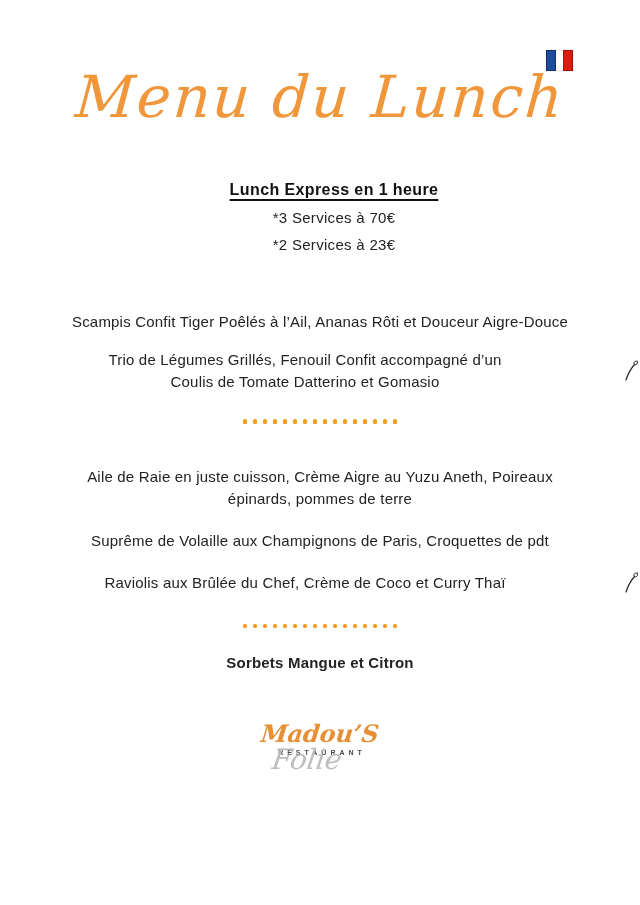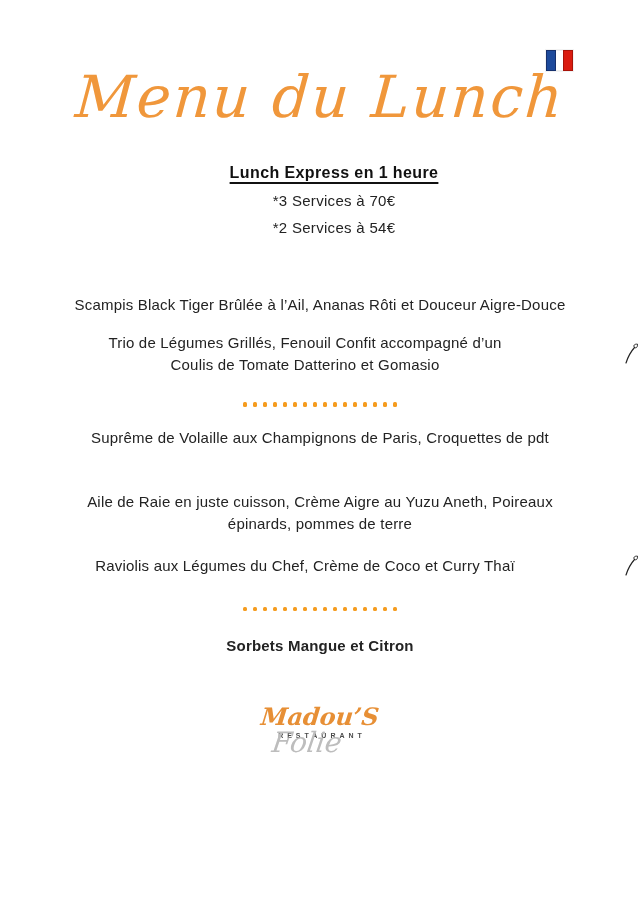--- a/index.html
+++ b/index.html
@@ -35,21 +35,21 @@
     font-family: "DejaVu Serif", serif;
     font-style: italic;
     font-weight: 400;
     font-size: 58px;
     line-height: 1.9;
     letter-spacing: 2px;
     color: #f0973b;
     transform: skewX(-4deg);
   }
   
-  .express { margin-top: 12px; text-align: center; padding-left: 28px; }
+  .express { margin-top: 29px; text-align: center; padding-left: 28px; }
   .express-heading {
     font-size: 16px;
     font-weight: bold;
     letter-spacing: 0.4px;
     text-decoration: underline;
     text-underline-offset: 4px;
     text-decoration-thickness: 1.5px;
     color: #111111;
   }
   .express-option {
@@ -141,25 +141,25 @@
     <span class="stripe blue"></span>
     <span class="stripe white"></span>
     <span class="stripe red"></span>
   </div>
 
   <h1 class="title">Menu du Lunch</h1>
 
   <div class="express">
     <div class="express-heading">Lunch Express en 1 heure</div>
     <div class="express-option">*3 Services à 70€</div>
-    <div class="express-option">*2 Services à 54€</div>
+    <div class="express-option">*2 Services à 23€</div>
   </div>
 
   <div class="starters">
-    <p class="item w520">Scampis Black Tiger Brûlée à l’Ail, Ananas Rôti et Douceur Aigre-Douce</p>
+    <p class="item w520">Scampis Confit Tiger Poêlés à l’Ail, Ananas Rôti et Douceur Aigre-Douce</p>
     <div class="veggie-row gap16">
       <p class="item w430">Trio de Légumes Grillés, Fenouil Confit accompagné d’un Coulis de Tomate Datterino et Gomasio</p>
       <span class="leaf">
         <svg width="20" height="22" viewBox="0 0 20 22" fill="none" xmlns="http://www.w3.org/2000/svg">
           <path d="M6 20 C8 13.5, 10.5 9, 14.5 4.5" stroke="#232323" stroke-width="1.2" stroke-linecap="round" fill="none"></path>
           <path d="M14.5 4.5 C13 2.5, 14.5 0.8, 17.5 1.2 C17.6 4.2, 16.4 5.4, 14.5 4.5 Z" stroke="#232323" stroke-width="1" fill="none"></path>
         </svg>
       </span>
     </div>
   </div>
@@ -177,24 +177,24 @@
       <span class="dot"></span>
       <span class="dot"></span>
       <span class="dot"></span>
       <span class="dot"></span>
       <span class="dot"></span>
       <span class="dot"></span>
       <span class="dot"></span>
     </div>
 
   <div>
+    <p class="item w520 after-divider1">Aile de Raie en juste cuisson, Crème Aigre au Yuzu Aneth, Poireaux épinards, pommes de terre</p>
     <p class="item gap20">Suprême de Volaille aux Champignons de Paris, Croquettes de pdt</p>
-    <p class="item w520 after-divider1">Aile de Raie en juste cuisson, Crème Aigre au Yuzu Aneth, Poireaux épinards, pommes de terre</p>
     <div class="veggie-row gap20">
-      <p class="item">Raviolis aux Légumes du Chef, Crème de Coco et Curry Thaï</p>
+      <p class="item">Raviolis aux Brûlée du Chef, Crème de Coco et Curry Thaï</p>
       <span class="leaf">
         <svg width="20" height="22" viewBox="0 0 20 22" fill="none" xmlns="http://www.w3.org/2000/svg">
           <path d="M6 20 C8 13.5, 10.5 9, 14.5 4.5" stroke="#232323" stroke-width="1.2" stroke-linecap="round" fill="none"></path>
           <path d="M14.5 4.5 C13 2.5, 14.5 0.8, 17.5 1.2 C17.6 4.2, 16.4 5.4, 14.5 4.5 Z" stroke="#232323" stroke-width="1" fill="none"></path>
         </svg>
       </span>
     </div>
   </div>
 
   <div class="divider divider2">

